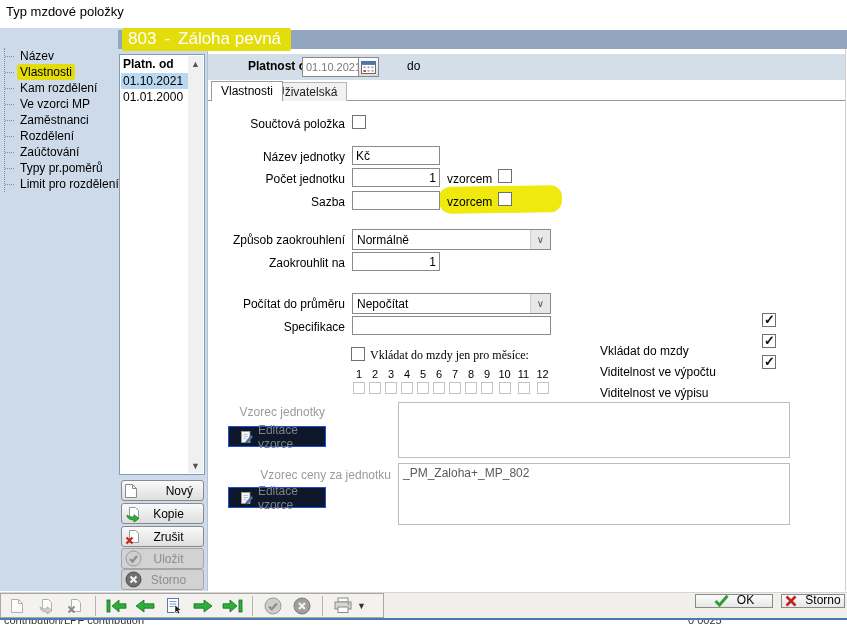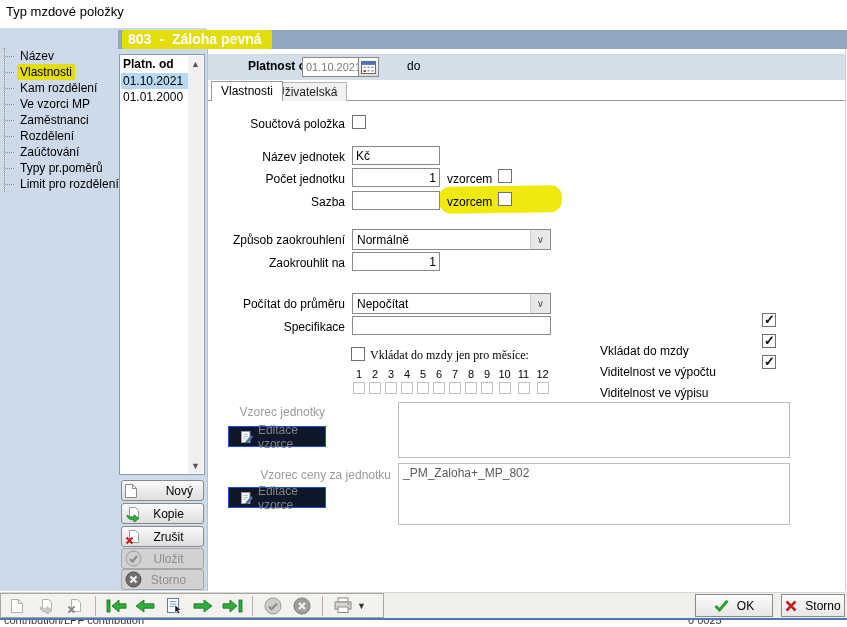--- a/index.html
+++ b/index.html
@@ -11,21 +11,21 @@
   .abs { position:absolute; }
 
   
   .win-title { left:6px; top:4px; font-size:13px; color:#000; }
 
   
   .sidebar-bg { left:0; top:28px; width:207px; height:563px; background:#ccdaea; }
   .content-bg { left:207px; top:49px; width:639px; height:542px; background:#fff; border-right:1px solid #cfcfcf; border-left:1px solid #b7c2cd; }
   .header-bar { left:118px; top:30px; width:729px; height:19px; background:#92a5c1; display:flex; align-items:center; }
   .header-hl { margin-left:4px; background:#e4dd0c; border-radius:2px; padding:1px 10px 2px 6px; display:flex; gap:8px; align-items:baseline; }
-  .header-hl span { color:#fff; font-weight:bold; font-size:14px; }
+  .header-hl span { color:#fff; font-weight:normal; font-size:17px; }
 
   .validity-strip { left:208px; top:54px; width:637px; height:26px; background:#d4dee9; }
   .validity-label { left:248px; top:59px; font-weight:bold; }
   .date-box { left:302px; top:57px; width:57px; height:20px; background:#fff; border:1px solid #8a8a8a; color:#7b7b7b; font-size:11px; display:flex; align-items:center; padding-left:3px; }
   .cal-btn { left:358px; top:57px; width:21px; height:20px; background:linear-gradient(#fdfdfd,#dcdcdc); border:1px solid #8a8a8a; display:flex; align-items:center; justify-content:center; }
   .do-label { left:407px; top:59px; }
 
   
   .tabstrip { left:208px; top:81px; width:637px; height:20px; border-bottom:1px solid #9a9a9a; }
   .tab { position:absolute; top:1px; height:19px; padding:2px 9px 0 9px; font-size:12px; }
@@ -76,21 +76,21 @@
   
   .hl-blob { position:absolute; background:#f0e90d; border-radius:13px 11px 12px 14px; transform:rotate(-0.8deg); z-index:0; }
 
   
   .toolbar { left:0; top:592px; width:847px; height:26px; background:#f1efeb; border-top:1px solid #d8d6d2; }
   .tb-panel { position:absolute; left:0; top:0; height:25px; width:384px; border:1px solid #a8a6a2; background:#f4f2ef; display:flex; align-items:center; padding-left:4px; gap:5px; }
   .tb-sep { width:1px; height:20px; background:#b5b2ac; margin:0 3px; }
   .tb-ic { display:flex; align-items:center; justify-content:center; width:24px; height:22px; }
   .caret { font-size:9px; color:#333; margin-left:-3px; }
 
-  .footer-btn { position:absolute; top:594px; height:23px; background:linear-gradient(#fbfbfb,#e7e7e7); border:1px solid #8a8a8a; display:flex; align-items:center; justify-content:center; gap:8px; font-size:12px; }
+  .footer-btn { position:absolute; top:594px; height:14px; background:linear-gradient(#fbfbfb,#e7e7e7); border:1px solid #8a8a8a; display:flex; align-items:flex-end; justify-content:center; gap:8px; font-size:12px; }
   .footer-ok { left:695px; width:78px; }
   .footer-storno { left:781px; width:64px; }
 
   
   .status-line { left:0; top:618px; width:847px; height:2px; background:#4a7ab5; }
   .status-bar { left:0; top:620px; width:847px; height:15px; overflow:hidden; background:#fff; }
   .status-text { position:absolute; left:4px; top:-6px; font-size:11px; color:#333; white-space:nowrap; }
   .status-right { position:absolute; left:688px; top:-6px; font-size:11px; color:#333; }
 </style>
 </head>
@@ -228,21 +228,21 @@
           <circle cx="8.5" cy="8.5" r="7.5" fill="#6f6f6f" stroke="#4c4c4c"></circle>
           <path d="M5.5 5.5 l6 6 M11.5 5.5 l-6 6" stroke="#f2f2f2" stroke-width="2.2"></path>
         </svg>
     </span>
     <span class="rlabel">Storno</span>
   </div>
 
   <div class="flabel" style="top:117px;">Součtová položka</div>
   <div class="cb" style="left:352px; top:115px;"></div>
 
-  <div class="flabel" style="top:150px;">Název jednotek</div>
+  <div class="flabel" style="top:150px;">Název jednotky</div>
   <input class="inp" style="left: 352px; top: 146px; width: 88px;" value="Kč">
 
   <div class="flabel" style="top:172px;">Počet jednotku</div>
   <input class="inp num" style="left: 352px; top: 168px; width: 88px;" value="1">
   <div class="abs" style="left:447px; top:172px;">vzorcem</div>
   <div class="cb" style="left:498px; top:169px;"></div>
 
   <div class="hl-blob" style="left:438px; top:186px; width:124px; height:27px;"></div>
 
   <div class="flabel" style="top:195px;">Sazba</div>

